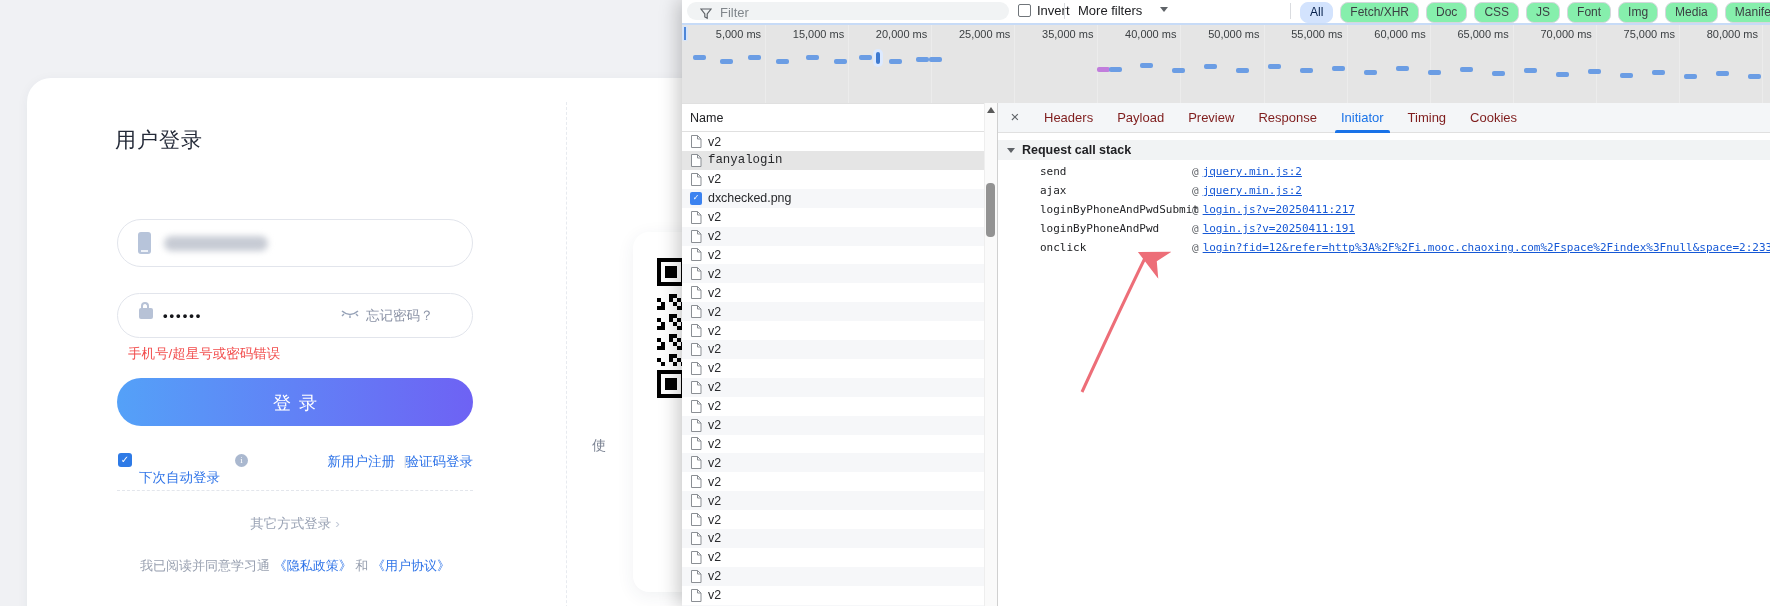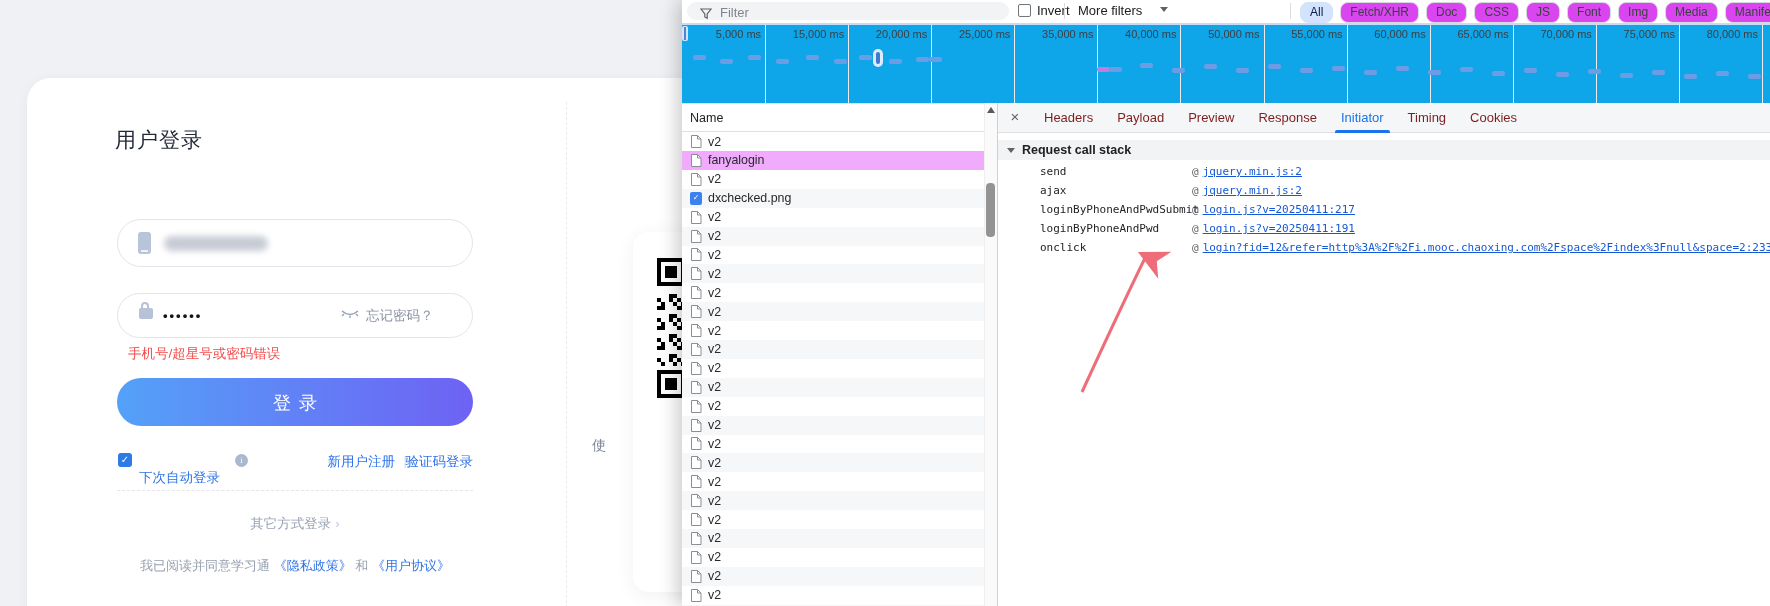--- a/index.html
+++ b/index.html
@@ -50,41 +50,41 @@
   .filter-pill{position:absolute;left:5px;top:2px;width:322px;height:18px;background:#f1f3f4;border-radius:9px;}
   .funnel{position:absolute;left:13px;top:4px;}
   .filter-text{position:absolute;left:33px;top:3px;font-size:13px;color:#80868b;}
   .invert-chk{position:absolute;left:336px;top:4px;width:13px;height:13px;border:1.5px solid #70757a;border-radius:2px;box-sizing:border-box;cursor:pointer;}
   .invert-label{position:absolute;left:355px;top:3px;font-size:13px;color:#202124;}
   .bar-sep{position:absolute;top:3px;width:1px;height:16px;background:#dadce0;}
   .more-filters{position:absolute;left:396px;top:3px;font-size:13px;color:#202124;cursor:pointer;}
   .more-caret{position:absolute;left:478px;top:7px;width:0;height:0;border-left:4px solid transparent;border-right:4px solid transparent;border-top:5px solid #5f6368;}
   .chips{position:absolute;left:618px;top:2px;height:19px;display:flex;gap:7px;}
   .chip{height:19px;line-height:19px;padding:0 9px;border-radius:8px;border:1px solid #d5d8dc;font-size:12px;
-    color:#3c4043;background:#d946ef;white-space:nowrap;cursor:pointer;}
+    color:#3c4043;background:#86efac;white-space:nowrap;cursor:pointer;}
   .chip.active{background:#d3e3fd;border-color:#d3e3fd;color:#041e49;}
   .blue-rule{position:absolute;left:0;top:23px;width:100%;height:2px;background:#c7dbf7;}
   
-  .overview{position:absolute;left:0;top:25px;width:100%;height:78px;background:#0ea5e9;cursor:col-resize;}
+  .overview{position:absolute;left:0;top:25px;width:100%;height:78px;background:#e5e5e5;cursor:col-resize;}
   .tick-cols{position:absolute;left:1px;top:0;width:1080px;height:78px;display:flex;}
   .tick-col{flex:1;border-right:1px solid #ececec;box-sizing:border-box;position:relative;}
   .tick-col span{position:absolute;right:4px;top:3px;font-size:11px;color:#3c4043;}
   .ov-handle{position:absolute;left:0;top:1px;width:6px;height:15px;background:#d6e5fb;border-radius:2px;}
   .ov-handle:after{content:"";position:absolute;left:2px;top:1px;width:2px;height:13px;background:#4d86d8;}
   .mark{position:absolute;border-radius:2px;background:#6b9de4;}
   .mark.tall{background:#3e7ad0;box-shadow:0 0 0 3px #ddeaff;}
   .mark.purple{background:#c17ddc;}
   
   .name-header{position:absolute;left:0;top:103px;width:315px;height:29px;border-top:1px solid #e0e0e0;
     border-bottom:1px solid #e0e0e0;background:#fff;box-sizing:border-box;}
   .name-header span{position:absolute;left:8px;top:7px;font-size:12.5px;color:#202124;}
   .req-list{position:absolute;left:0;top:132px;width:302px;height:474px;overflow:hidden;}
   .req-row{position:absolute;left:0;width:100%;height:19px;display:flex;align-items:center;cursor:pointer;}
   .req-row.stripe{background:#f6f7f9;}
-  .req-row.selected{background:#f0abfc;}
+  .req-row.selected{background:#e5e5e5;font-family:Liberation Mono, monospace;}
   .req-row .ric{margin-left:8px;width:12px;height:13px;flex:0 0 auto;}
   .req-row .lbl{margin-left:6px;font-size:12.4px;color:#28292c;white-space:nowrap;}
   .img-check{width:11px;height:11px;background:#3b82f0;border-radius:2px;color:#fff;font-size:8px;line-height:11px;text-align:center;}
   
   .vscroll{position:absolute;left:302px;top:103px;width:13px;height:503px;background:#fafafa;border-left:1px solid #eee;box-sizing:border-box;}
   .vs-up{position:absolute;left:2px;top:4px;width:0;height:0;border-left:4px solid transparent;border-right:4px solid transparent;border-bottom:6px solid #5a5a5a;cursor:pointer;}
   .vs-thumb{position:absolute;left:1px;top:80px;width:9px;height:54px;background:#939393;border-radius:4px;cursor:pointer;}
   
   .details{position:absolute;left:315px;top:103px;right:0;bottom:0;border-left:1px solid #d0d0d0;background:#fff;}
   .dtab-bar{position:absolute;left:0;top:0;right:0;height:30px;background:#f4f6f8;border-bottom:1px solid #e0e0e0;box-sizing:border-box;}

